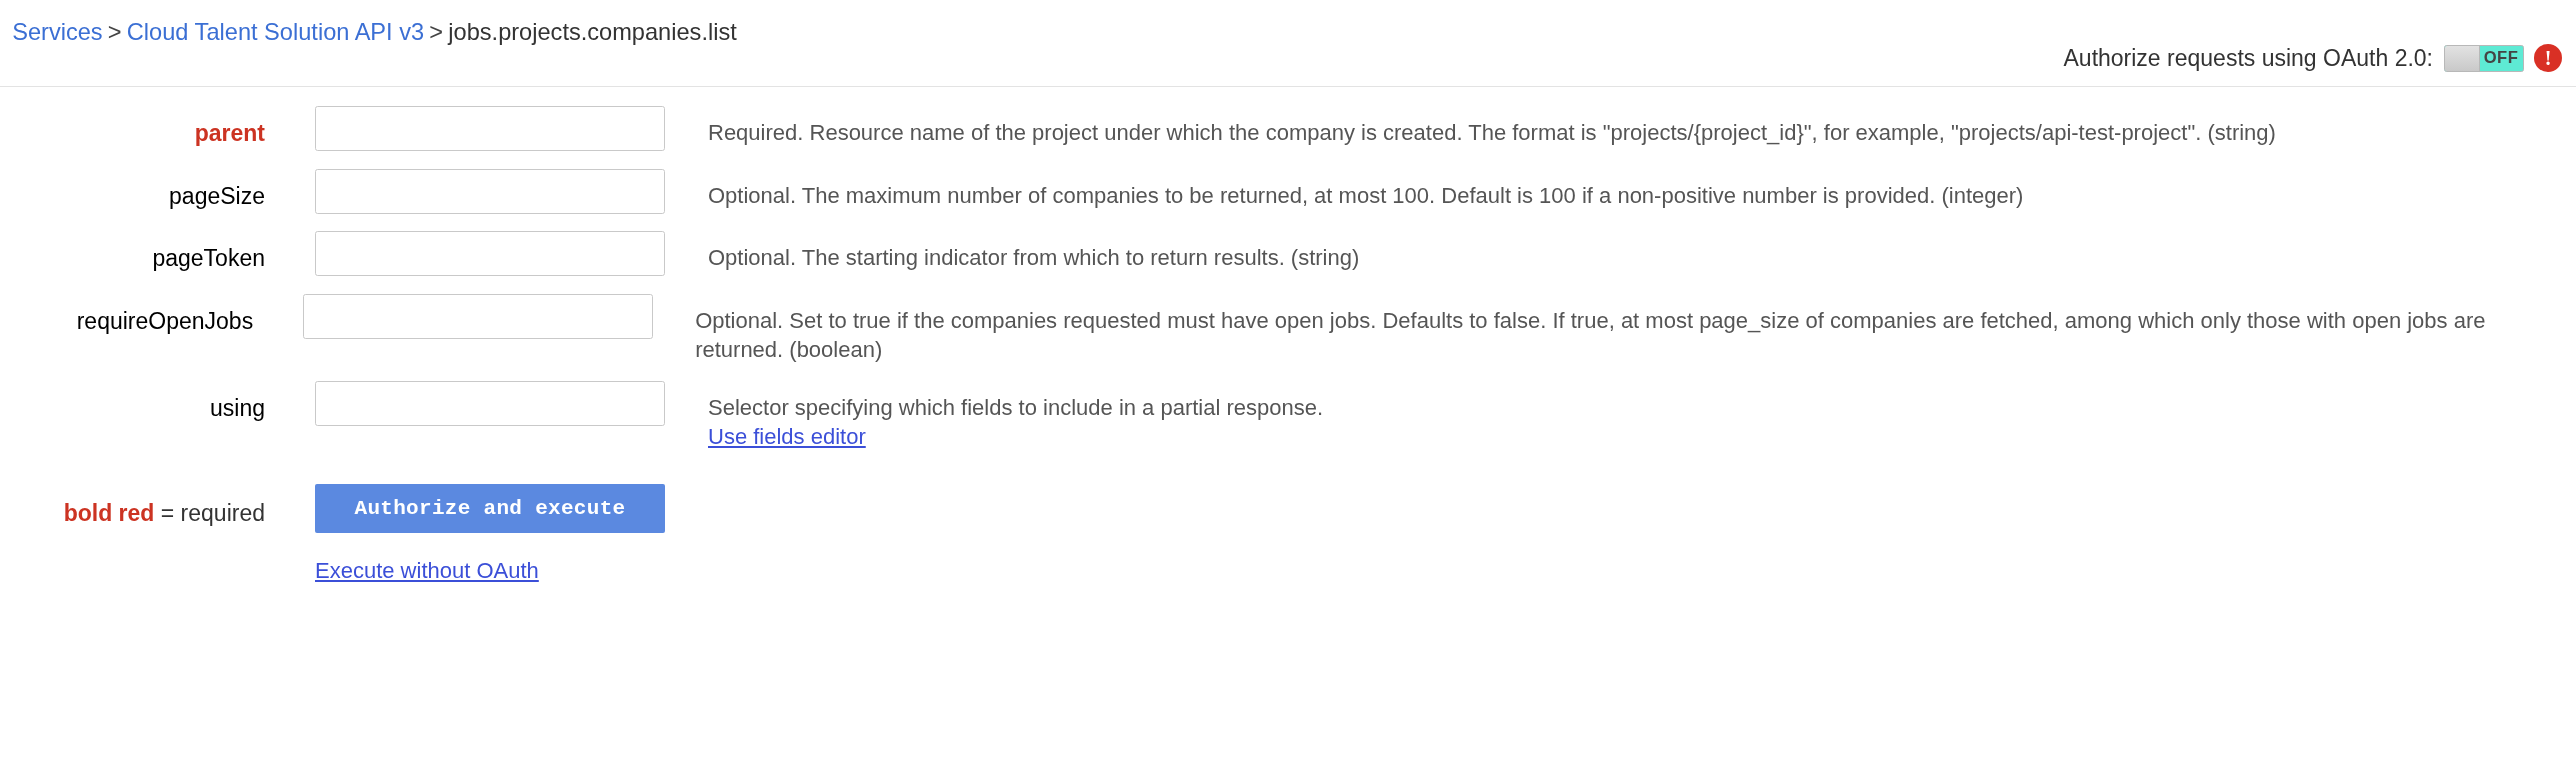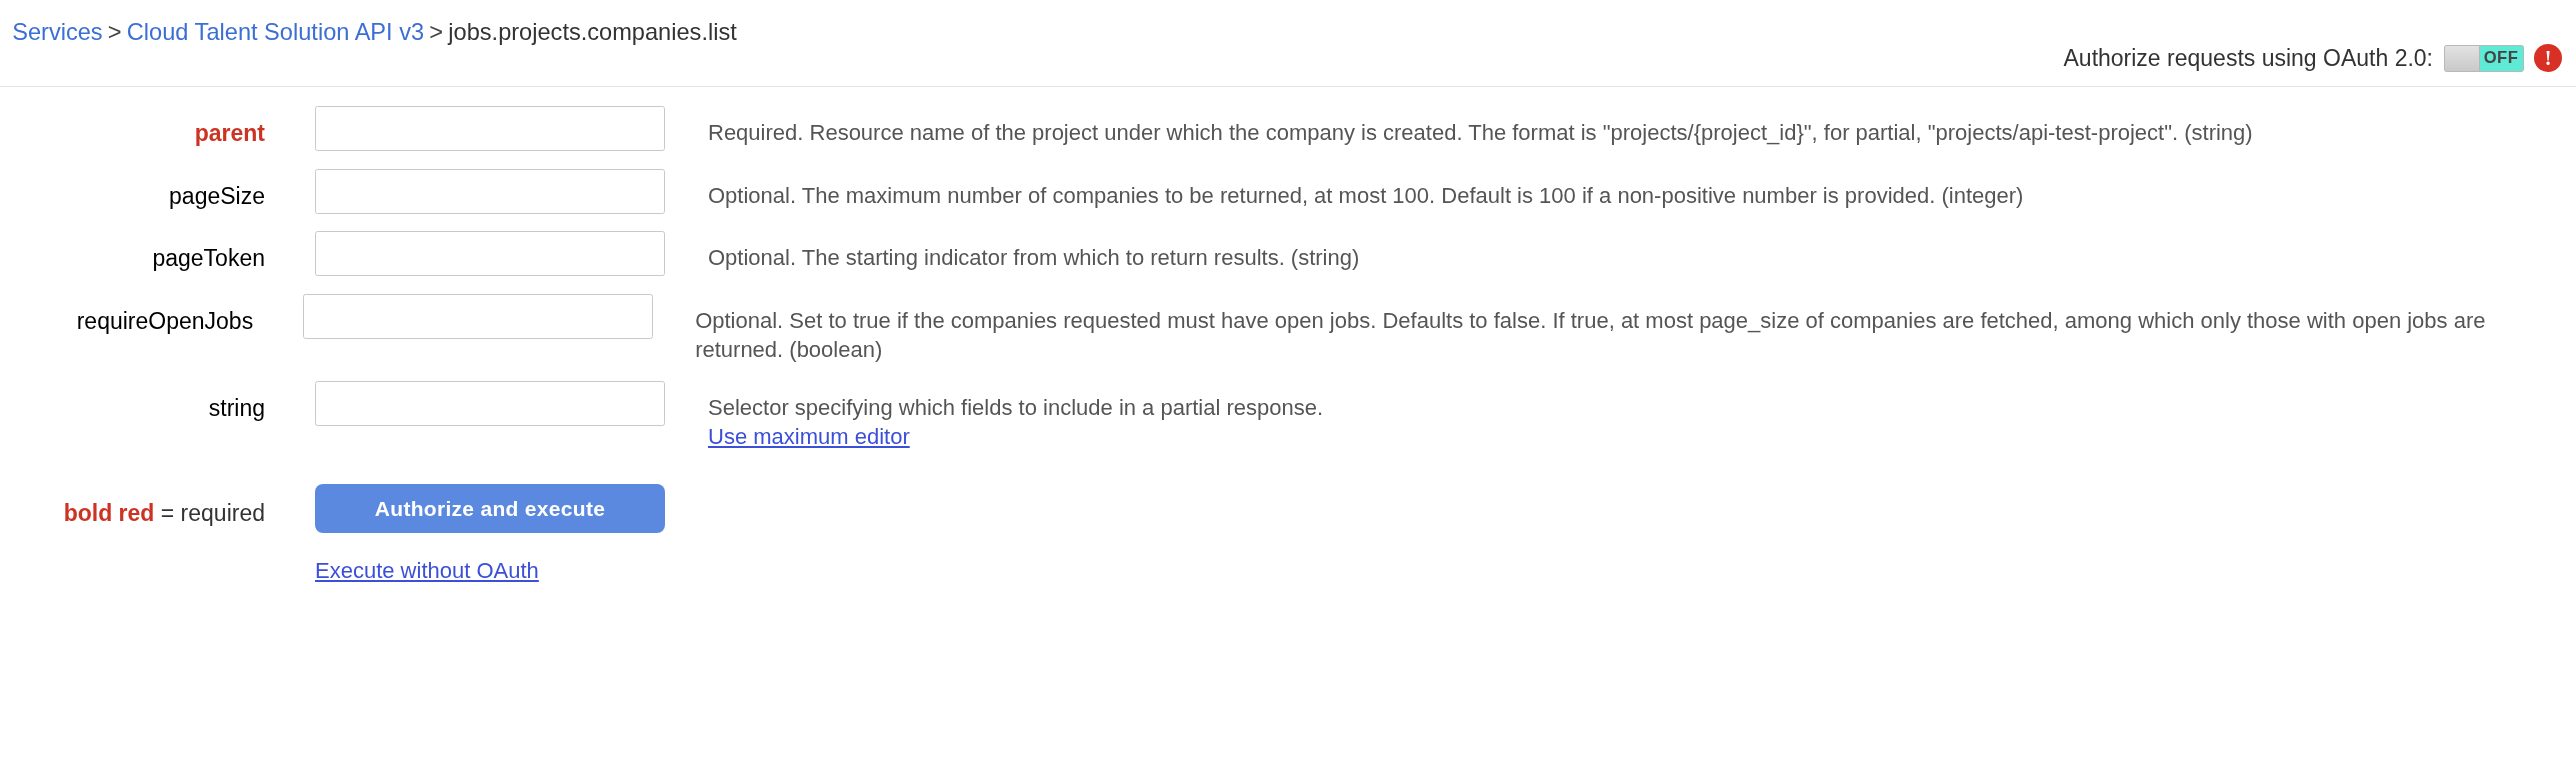--- a/index.html
+++ b/index.html
@@ -172,25 +172,25 @@
     font-weight: bold;
   }
   .btn-col {
     padding-left: 50px;
   }
   .exec-btn {
     width: 350px;
     height: 49px;
     background: #5b89e0;
     border: none;
-    border-radius: 8px;
+    border-radius: 2px;
     color: #ffffff;
     font-size: 21px;
     font-weight: bold;
-    font-family: Liberation Sans, sans-serif;
+    font-family: Liberation Mono, monospace;
     cursor: pointer;
     letter-spacing: 0.3px;
   }
   .no-oauth {
     display: inline-block;
     margin-top: 24.5px;
     font-size: 22px;
     color: #3b4fd8;
     text-decoration: underline;
     cursor: pointer;
@@ -214,21 +214,21 @@
   </div>
 </div>
 
 <div class="form">
 
   <div class="row">
     <div class="label required">parent</div>
     <div class="field">
       <input type="text" placeholder="" style="">
     </div>
-    <div class="desc">Required. Resource name of the project under which the company is created. The format is "projects/{project_id}", for partial, "projects/api-test-project". (string)</div>
+    <div class="desc">Required. Resource name of the project under which the company is created. The format is "projects/{project_id}", for example, "projects/api-test-project". (string)</div>
   </div>
 
   <div class="row">
     <div class="label">pageSize</div>
     <div class="field">
       <input type="text" placeholder="" style="">
     </div>
     <div class="desc">Optional. The maximum number of companies to be returned, at most 100. Default is 100 if a non-positive number is provided. (integer)</div>
   </div>
 
@@ -242,27 +242,27 @@
 
   <div class="row">
     <div class="label">requireOpenJobs</div>
     <div class="field">
       <input type="text" placeholder="" style="">
     </div>
     <div class="desc">Optional. Set to true if the companies requested must have open jobs. Defaults to false. If true, at most page_size of companies are fetched, among which only those with open jobs are returned. (boolean)</div>
   </div>
 
   <div class="row">
-    <div class="label">string</div>
+    <div class="label">using</div>
     <div class="field">
       <input type="text" placeholder="" style="">
     </div>
     <div class="desc">
       <span>Selector specifying which fields to include in a partial response.</span><br>
-      <a href="#">Use maximum editor</a>
+      <a href="#">Use fields editor</a>
     </div>
   </div>
 
   <div class="action-row">
     <div class="legend">
       <b>bold red</b><span> = required</span>
     </div>
     <div class="btn-col">
       <button class="exec-btn">Authorize and execute</button>
       <br>

